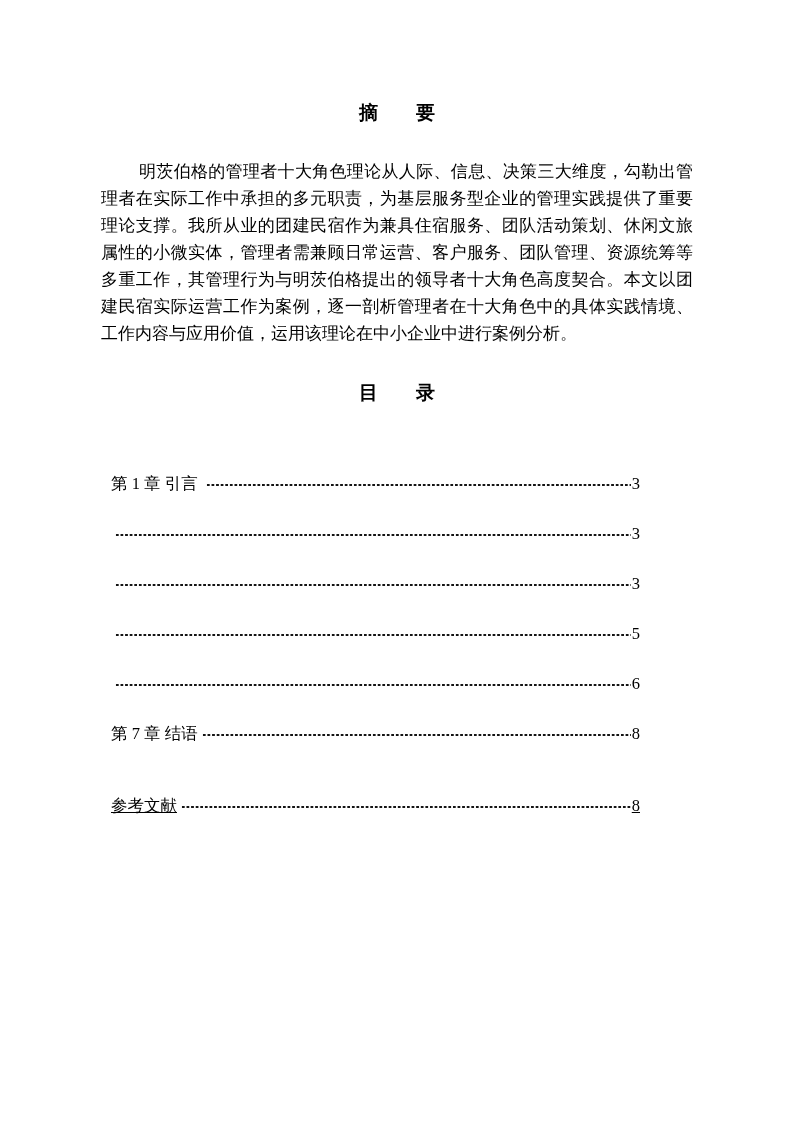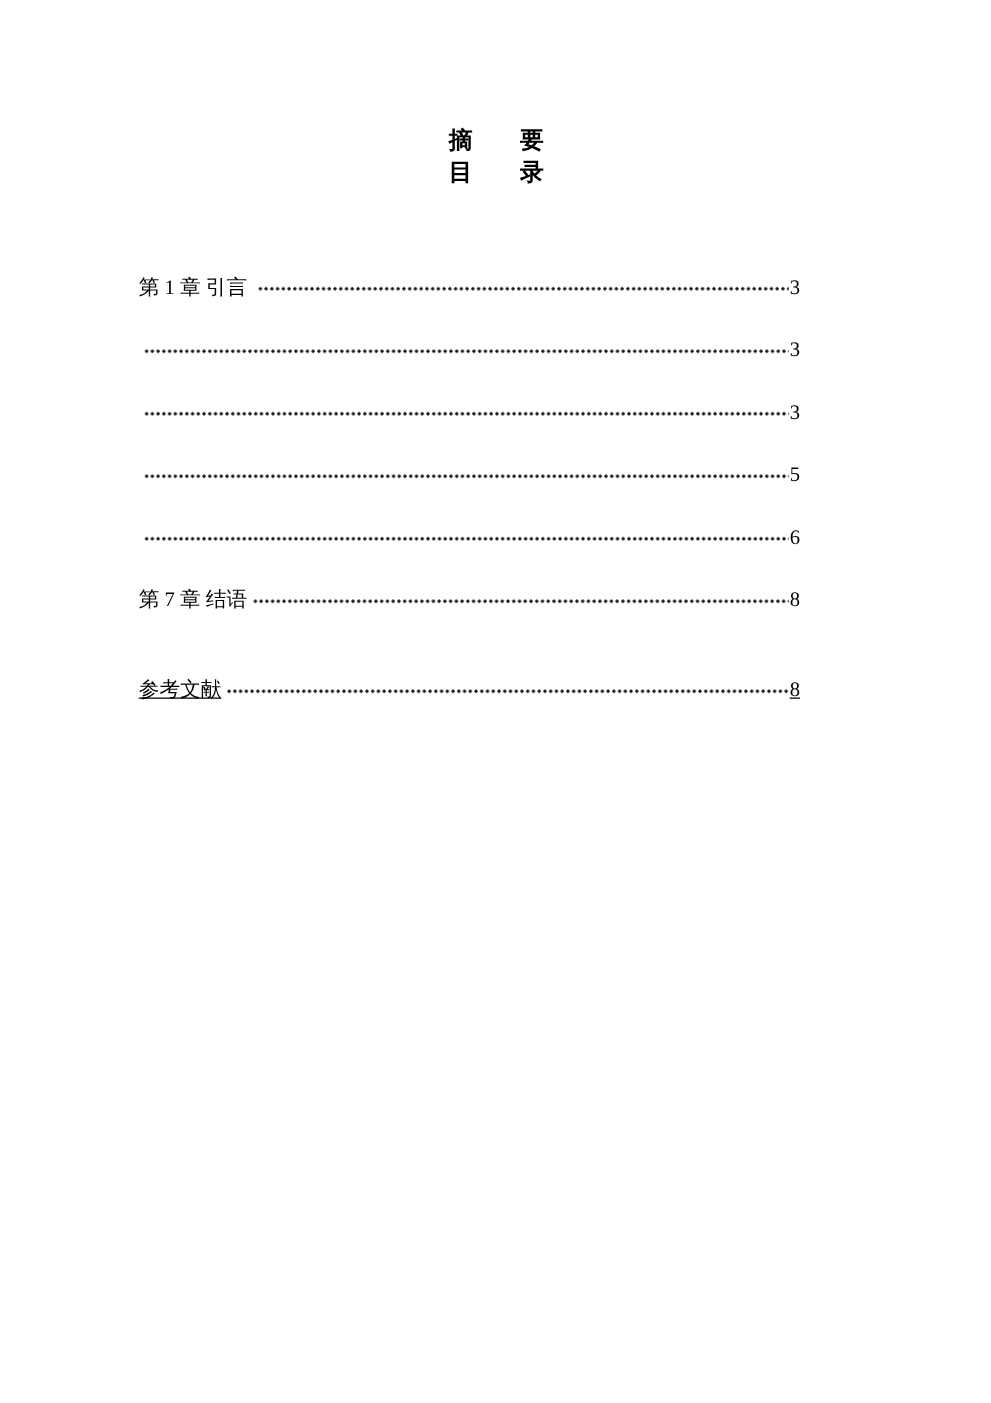--- a/index.html
+++ b/index.html
@@ -29,20 +29,21 @@
   }
   .abstract-body {
     margin: 32px 0 0 0;
     font-size: 17px;
     line-height: 27px;
     text-align: justify;
     text-indent: 38px;
     word-break: break-all;
   }
   .toc-title {
+    margin-top: 33px;
   }
   .toc {
     margin-top: 53px;
     padding-left: 10px;
     padding-right: 53px;
   }
   .toc-row {
     display: flex;
     align-items: center;
     height: 50px;
@@ -71,20 +72,21 @@
     text-decoration: underline;
   }
 </style>
 </head>
 <body>
 
 <div class="page">
 
   <h1 class="doc-title">摘　　要</h1>
 
+  <p class="abstract-body">明茨伯格的管理者十大角色理论从人际、信息、决策三大维度，勾勒出管理者在实际工作中承担的多元职责，为基层服务型企业的管理实践提供了重要理论支撑。我所从业的团建民宿作为兼具住宿服务、团队活动策划、休闲文旅属性的小微实体，管理者需兼顾日常运营、客户服务、团队管理、资源统筹等多重工作，其管理行为与明茨伯格提出的领导者十大角色高度契合。本文以团建民宿实际运营工作为案例，逐一剖析管理者在十大角色中的具体实践情境、工作内容与应用价值，运用该理论在中小企业中进行案例分析。</p>
 
   <h1 class="doc-title toc-title">目　　录</h1>
 
   <div class="toc">
 
     <div class="toc-row">
       <span class="toc-label">第 1 章 引言 </span>
       <span class="dots"></span>
       <span class="toc-page">3</span>
     </div>

